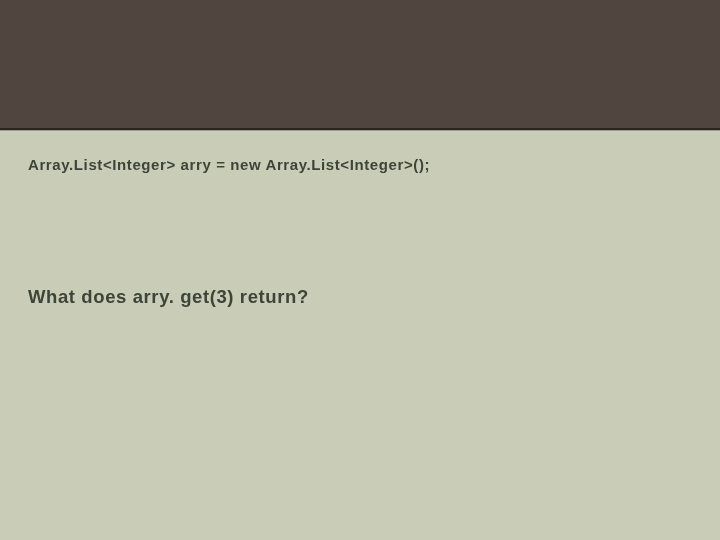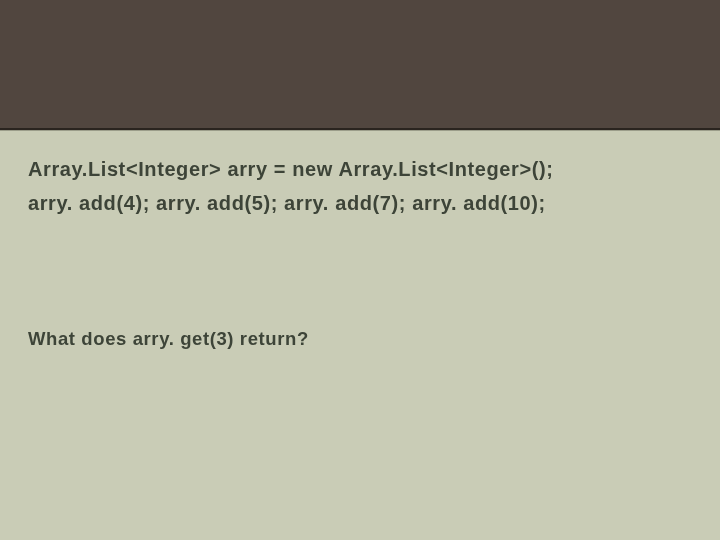--- a/index.html
+++ b/index.html
@@ -18,21 +18,21 @@
     width: 100%;
     height: 1px;
     background: #9b9d8a;
   }
   .content {
     padding: 22px 28px 0 28px;
   }
   .code-line {
     font-family: Arial, Helvetica, sans-serif;
     font-weight: bold;
-    font-size: 20px;
+    font-size: 15px;
     letter-spacing: 0.6px;
     color: #3d4438;
     line-height: 1.6;
     margin-bottom: 2px;
   }
   .question-line {
     font-family: Arial, Helvetica, sans-serif;
     font-weight: bold;
     font-size: 18.5px;
     letter-spacing: 0.6px;
@@ -41,15 +41,14 @@
   }
 </style>
 </head>
 <body>
 
 <div class="header-bar"></div>
 <div class="divider"></div>
 
 <div class="content">
   <div class="code-line">Array.List&lt;Integer&gt; arry = new Array.List&lt;Integer&gt;();</div>
-  <div class="code-line">arry. add(4); arry. add(5); arry. add(7); arry. add(10);</div>
   <div class="question-line">What does arry. get(3) return?</div>
 </div>
 
 </body></html>

